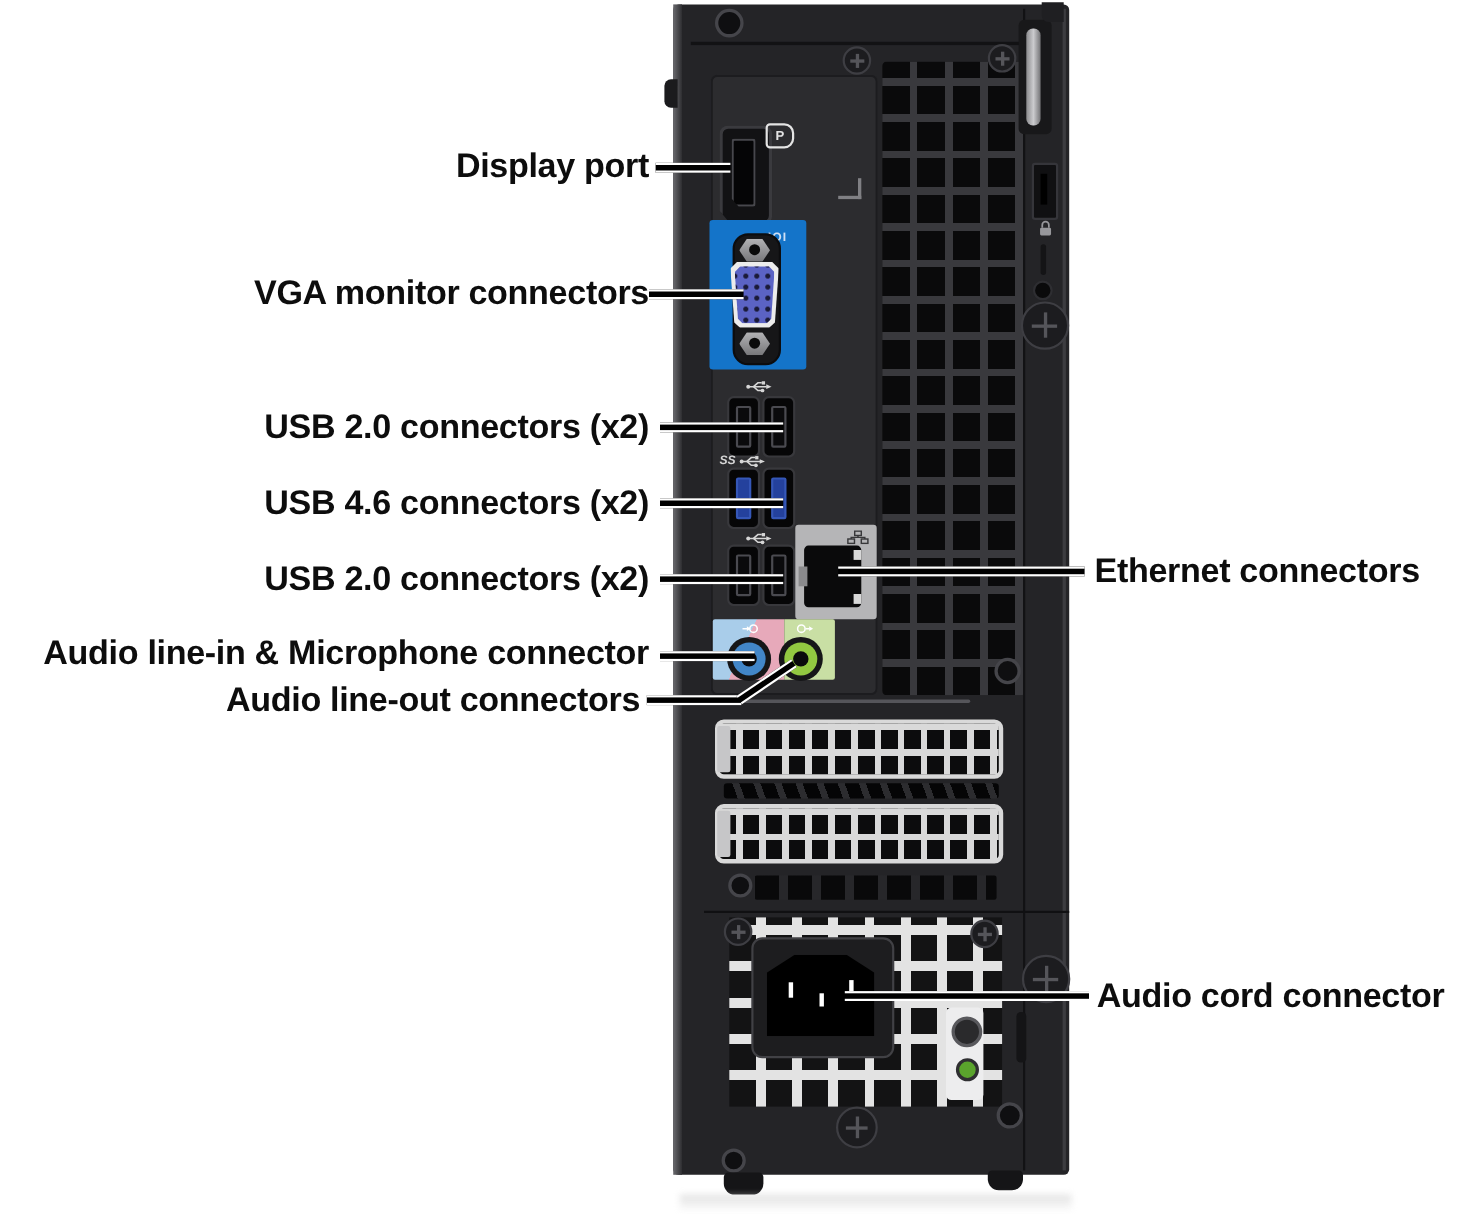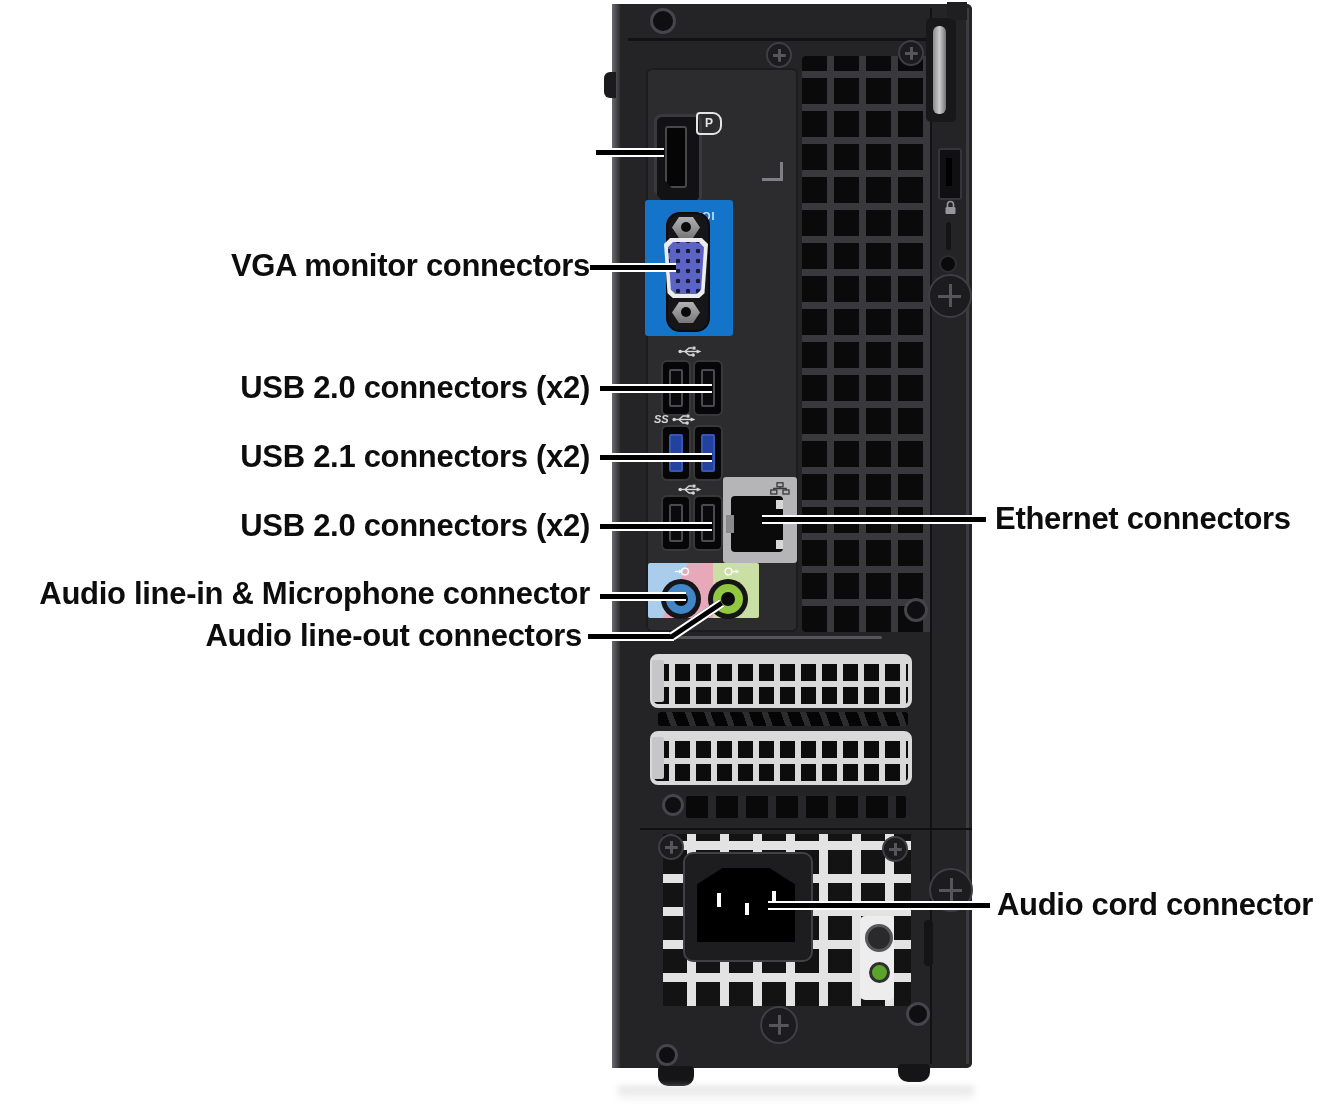--- a/index.html
+++ b/index.html
@@ -203,22 +203,23 @@
   <div class="callout" style="left:590px;top:263px;width:86px"></div>
   <div class="callout" style="left:600px;top:384px;width:112px"></div>
   <div class="callout" style="left:600px;top:453px;width:112px"></div>
   <div class="callout" style="left:600px;top:522px;width:112px"></div>
   <div class="callout" style="left:600px;top:592px;width:86px"></div>
   <div class="callout" style="left:588px;top:632px;width:86px"></div>
   <div class="callout" style="left:672px;top:632px;width:60px;transform:rotate(-34deg);transform-origin:left center"></div>
   <div class="callout" style="left:762px;top:515px;width:224px"></div>
   <div class="callout" style="left:768px;top:901px;width:222px"></div>
 
+  <div class="label" style="right:741px;top:131px">Display port</div>
   <div class="label" style="right:741px;top:246px">VGA monitor connectors</div>
   <div class="label" style="right:741px;top:368px">USB 2.0 connectors (x2)</div>
-  <div class="label" style="right:741px;top:437px">USB 2.1 connectors (x2)</div>
+  <div class="label" style="right:741px;top:437px">USB 4.6 connectors (x2)</div>
   <div class="label" style="right:741px;top:506px">USB 2.0 connectors (x2)</div>
   <div class="label" style="right:741px;top:574px">Audio line-in &amp; Microphone connector</div>
   <div class="label" style="right:749px;top:616px">Audio line-out connectors</div>
   <div class="label" style="left:995px;top:499px">Ethernet connectors</div>
   <div class="label" style="left:997px;top:885px">Audio cord connector</div>
 
 </div>
 
 </body></html>

